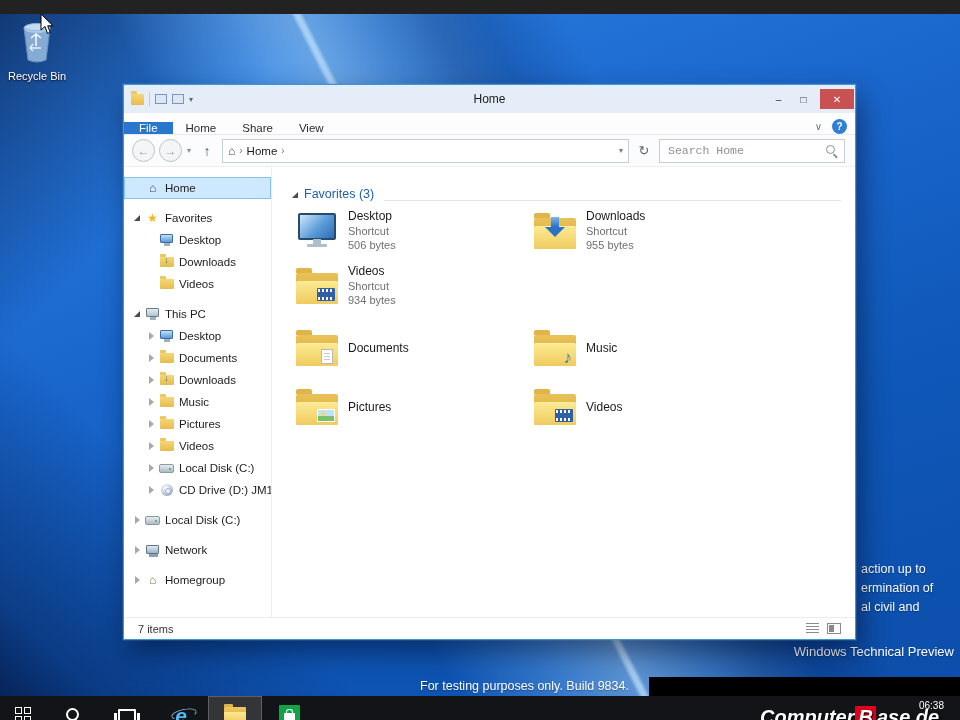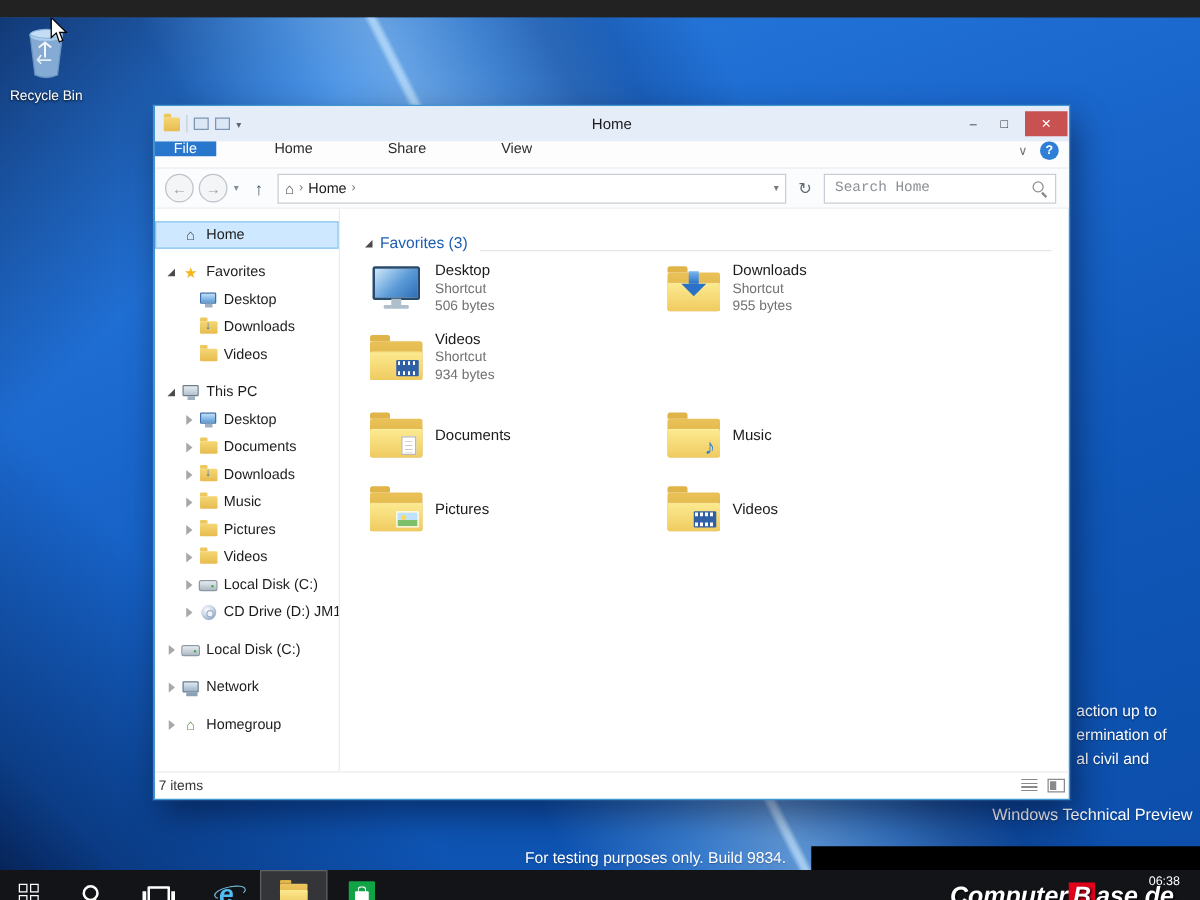--- a/index.html
+++ b/index.html
@@ -39,21 +39,21 @@
   .qat-sep{width:1px;height:14px;background:#c3cbd6;}
   .qat-win{width:13px;height:11px;background:linear-gradient(#f5d775,#e7bb4e);border-radius:1px;position:relative;}
   .qat-win::before{content:"";position:absolute;top:-3px;left:0;width:6px;height:3px;background:#edc85e;border-radius:1px 1px 0 0;}
   .qat-box{width:12px;height:10px;border:1px solid #7d96b5;background:#dbe7f5;}
   .qat-dd{font-size:8px;color:#5a6a7c;}
   .win-title{position:absolute;left:50%;transform:translateX(-50%);font-size:12px;color:#1b1b1b;}
   .cap-btns{margin-left:auto;display:flex;align-items:center;height:100%;padding-right:1px;}
   .cap{width:25px;height:20px;display:flex;align-items:center;justify-content:center;font-size:10px;color:#333;cursor:default;}
   .cap.close{width:34px;background:#c85151;color:#fff;margin-left:4px;}
 
-  .ribbonbar{height:22px;flex:0 0 22px;background:#fdfdfd;display:flex;align-items:flex-start;border-bottom:1px solid #e8eaee;gap:34px;}
+  .ribbonbar{height:22px;flex:0 0 22px;background:#fdfdfd;display:flex;align-items:flex-end;border-bottom:1px solid #e8eaee;}
   .rtab{display:flex;align-items:center;padding:0 13px;font-size:11.5px;color:#2b2b2b;}
   .rtab.file{background:#2977cc;color:#fff;padding:0 15px;}
   .ribbon-right{margin-left:auto;display:flex;align-items:center;gap:10px;padding-right:8px;}
   .collapse-ch{font-size:10px;color:#777;}
   .help-btn{width:15px;height:15px;border-radius:50%;background:#2f7fd6;color:#fff;font-size:10px;font-weight:bold;display:flex;align-items:center;justify-content:center;}
 
   .addressbar{height:32px;flex:0 0 32px;background:#fbfcfd;display:flex;align-items:center;padding:0 8px;border-bottom:1px solid #eceef1;gap:4px;}
   .nav-circle{width:23px;height:23px;border-radius:50%;border:1px solid #bcc3ca;background:#f3f5f7;color:#9aa0a6;display:flex;align-items:center;justify-content:center;font-size:12px;flex:0 0 23px;}
   .tiny-dd{font-size:8px;color:#8a8f94;padding:0 1px;}
   .up-btn{width:22px;display:flex;align-items:center;justify-content:center;color:#49576a;font-size:14px;}
@@ -127,21 +127,21 @@
   .emb-film::before,.emb-film::after{content:"";position:absolute;left:1px;right:1px;height:3px;background:repeating-linear-gradient(90deg,#fff 0 2px,transparent 2px 4px);}
   .emb-film::before{top:1px;}.emb-film::after{bottom:1px;}
   .emb-photo{position:absolute;right:3px;bottom:3px;width:18px;height:13px;background:linear-gradient(#bfe3ff 55%,#7cc06a 55%);border:1px solid #fff;z-index:2;}
   .emb-photo::before{content:"";position:absolute;left:3px;top:2px;width:4px;height:4px;border-radius:50%;background:#ffd84d;}
   .emb-page{position:absolute;right:5px;bottom:2px;width:12px;height:15px;background:#fff;border:1px solid #b9b9b9;z-index:2;}
   .emb-page::before{content:"";position:absolute;left:2px;right:2px;top:3px;height:9px;background:repeating-linear-gradient(#c9c9c9 0 1px,transparent 1px 3px);}
   .emb-dl{position:absolute;left:50%;top:-1px;margin-left:-10px;z-index:2;width:20px;height:22px;}
   .emb-dl::before{content:"";position:absolute;left:6px;top:0;width:8px;height:10px;background:linear-gradient(#79b6f2,#2a72c8);}
   .emb-dl::after{content:"";position:absolute;left:0;top:10px;border-left:10px solid transparent;border-right:10px solid transparent;border-top:10px solid #2a72c8;}
 
-  .statusbar{height:22px;flex:0 0 22px;border-top:1px solid #ececec;display:flex;align-items:center;padding:0 3px;font-size:11px;color:#333;}
+  .statusbar{height:22px;flex:0 0 22px;border-top:1px solid #ececec;display:flex;align-items:center;padding:0 14px;font-size:11px;color:#333;}
   .sb-right{margin-left:auto;display:flex;align-items:center;gap:8px;}
   .sv-list{width:13px;height:11px;background:repeating-linear-gradient(#8a8a8a 0 1px,transparent 1px 3px);}
   .sv-thumb{width:14px;height:11px;border:1px solid #8a8a8a;position:relative;background:#fff;}
   .sv-thumb::before{content:"";position:absolute;left:1px;top:1px;width:5px;height:7px;background:#8a8a8a;}
 
   
   .taskbar{position:absolute;left:0;bottom:0;width:960px;height:38px;background:#121418;z-index:50;display:flex;align-items:stretch;}
   .tb-btn{width:54px;display:flex;align-items:center;justify-content:center;cursor:default;}
   .tb-btn:first-child{width:46px;}
   .tb-btn.active{background:rgba(255,255,255,.14);box-shadow:inset 0 0 0 1px rgba(255,255,255,.22);}

